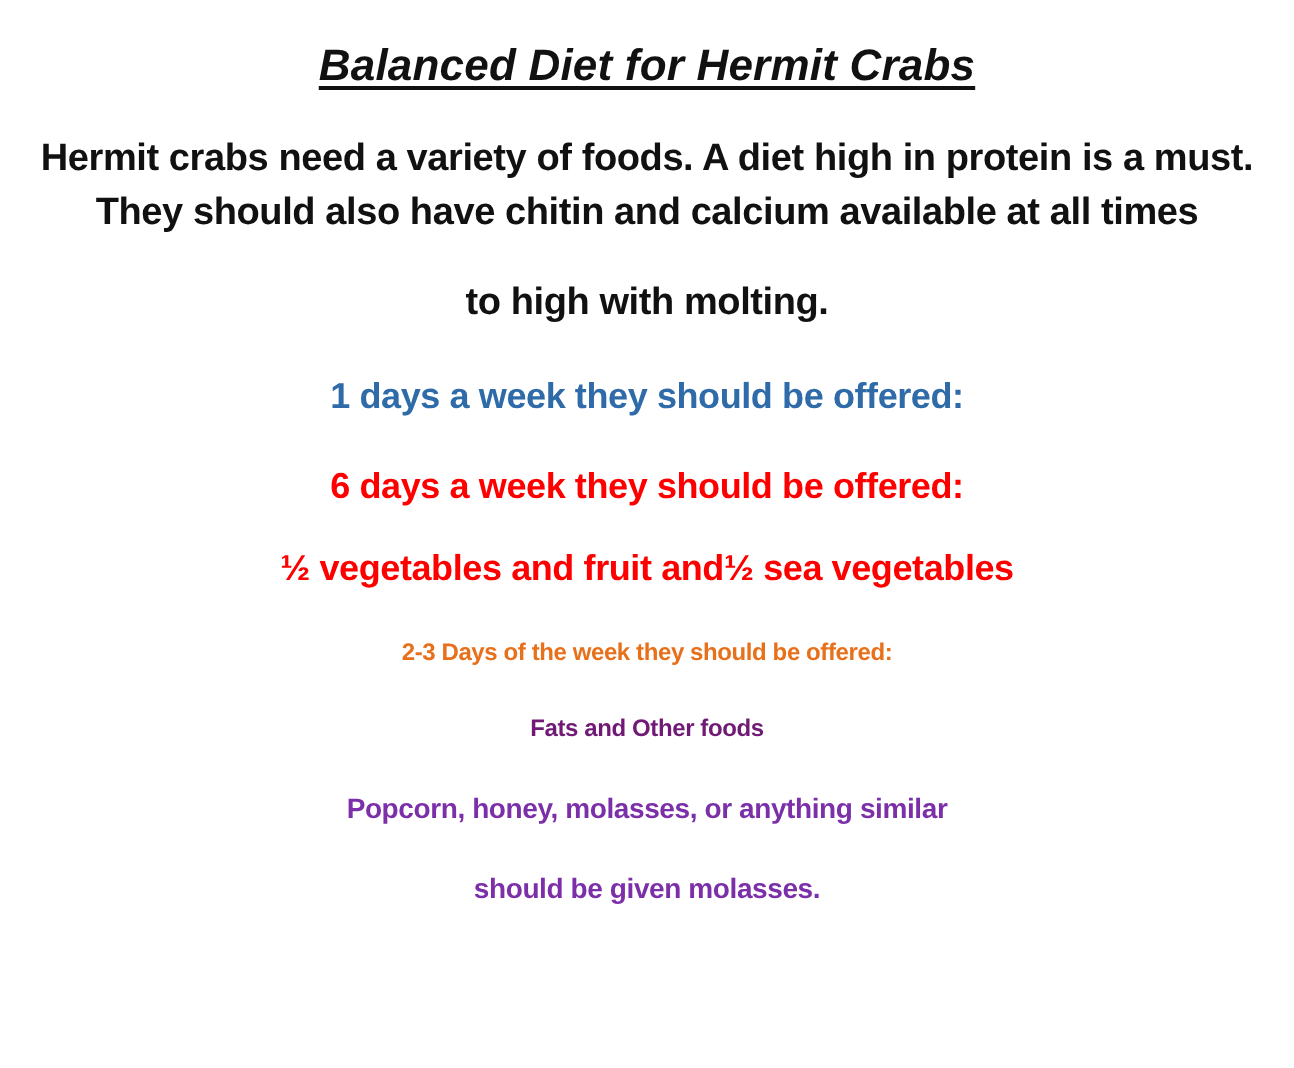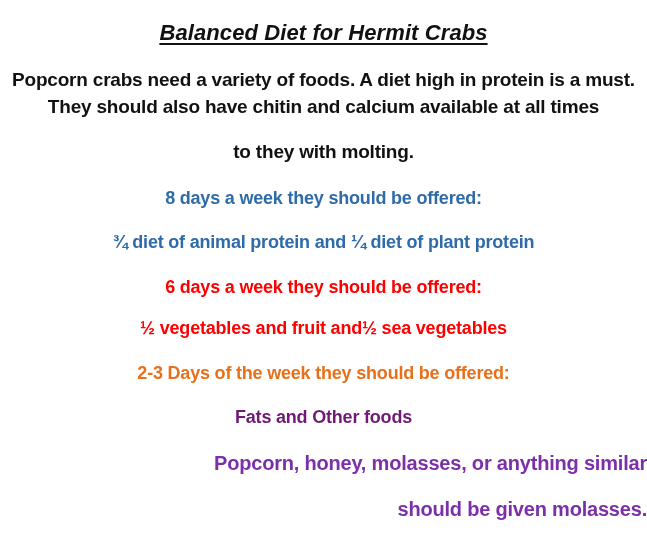--- a/index.html
+++ b/index.html
@@ -50,48 +50,47 @@
     color: #111111;
     font-size: 19px;
   }
   .black-1 { margin-top: 26px; }
   .black-2 { margin-top: 8px; }
   .black-3 { margin-top: 26px; }
 
   
   .blue   { color: #2f6ba8; font-size: 18px; }
   .red    { color: #fe0000; font-size: 18px; }
-  .orange { color: #e8701a; font-size: 18px; }
-  .purple { color: #7b2fa8; font-size: 20px; text-align: right; }
+  .orange { color: #e8701a; font-size: 12px; }
+  .purple { color: #7b2fa8; font-size: 14px; }
 
   .blue-1   { margin-top: 28px; }
   .blue-2   { margin-top: 26px; }
   .red-1    { margin-top: 27px; }
   .red-2    { margin-top: 26px; }
   .orange-1 { margin-top: 27px; }
   .orange-2 { margin-top: 26px; }
   .purple-1 { margin-top: 27px; }
   .purple-2 { margin-top: 26px; }
 </style>
 </head>
 <body>
 
 <div id="poster" style="background: rgb(255, 255, 255);">
 
   <div class="line title">Balanced Diet for Hermit Crabs</div>
 
-  <div class="line black black-1" style="color: rgb(17, 17, 17);">Popcorn crabs need a variety of foods. A diet high in protein is a must.</div>
+  <div class="line black black-1" style="color: rgb(17, 17, 17);">Hermit crabs need a variety of foods. A diet high in protein is a must.</div>
 
   <div class="line black black-2" style="color: rgb(17, 17, 17);">They should also have chitin and calcium available at all times</div>
 
-  <div class="line black black-3" style="color: rgb(17, 17, 17);">to they with molting.</div>
+  <div class="line black black-3" style="color: rgb(17, 17, 17);">to high with molting.</div>
 
-  <div class="line blue blue-1" style="color: rgb(47, 107, 168);">8 days a week they should be offered:</div>
+  <div class="line blue blue-1" style="color: rgb(47, 107, 168);">1 days a week they should be offered:</div>
 
-  <div class="line blue blue-2" style="color: rgb(47, 107, 168);">¾ diet of animal protein and ¼ diet of plant protein</div>
 
   <div class="line red red-1" style="color: rgb(254, 0, 0);">6 days a week they should be offered:</div>
 
   <div class="line red red-2" style="color: rgb(254, 0, 0); margin-top: 23px;">½ vegetables and fruit and½ sea vegetables</div>
 
   <div class="line orange orange-1" style="color: rgb(232, 112, 26);">2-3 Days of the week they should be offered:</div>
 
   <div class="line orange orange-2" style="color: #701a75;">Fats and Other foods</div>
 
   <div class="line purple purple-1" style="color: rgb(123, 47, 168);">Popcorn, honey, molasses, or anything similar</div>

